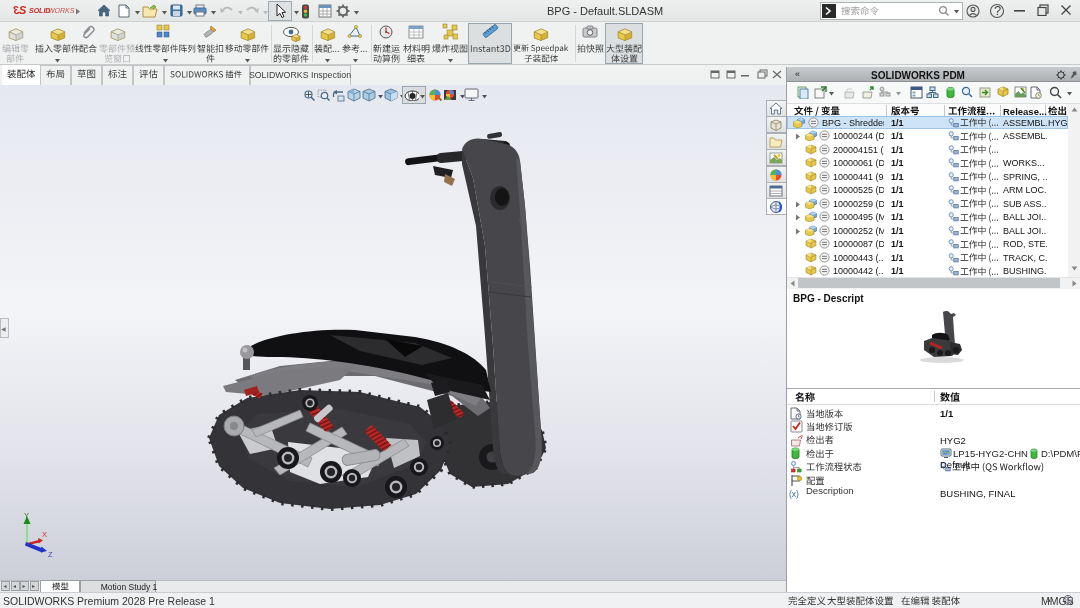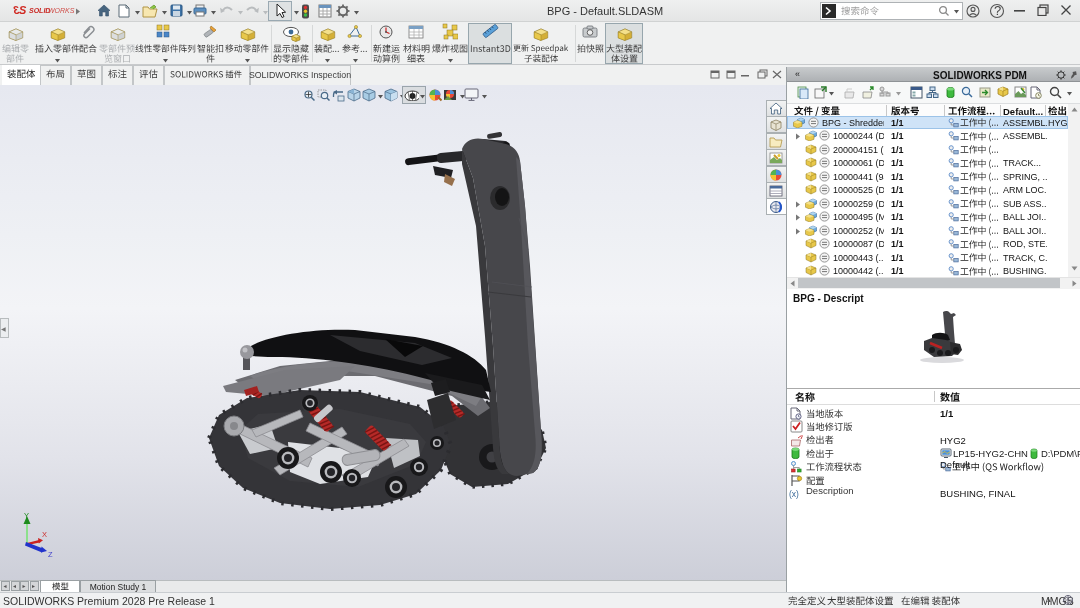--- a/index.html
+++ b/index.html
@@ -616,21 +616,21 @@
       <line x1="2" y1="10.5" x2="14" y2="10.5" stroke="#99a" stroke-width=".8"></line>
     </svg></div>
 <div style="position:absolute;left:766px;top:198.39999999999998px;width:21px;height:17px;background:#fff;border:1px solid #aab0b3;border-right:none;"><svg width="16" height="16" viewBox="0 0 16 16" style="margin:0 0 0 1px">
       <circle cx="8" cy="8" r="5.5" fill="#e8e8ee" stroke="#3a5a8a" stroke-width="1"></circle>
       <path d="M3 8 Q8 4 13 8 M3 8 Q8 12 13 8 M8 2.5 L8 13.5" stroke="#3a5a8a" stroke-width=".6" fill="none"></path>
       <path d="M11 3 Q15 8 11 13" stroke="#2255cc" stroke-width="2" fill="none"></path>
     </svg></div>
 <div style="position:absolute;left:786px;top:67px;width:294px;height:525px;background:#fff;border-left:1px solid #9aa0a3;"></div>
 <div style="position:absolute;left:787px;top:67px;width:293px;height:15px;background:linear-gradient(#c8cbcd,#aeb1b4);border-bottom:1px solid #8f9396;"></div>
 <div style="position:absolute;left:795px;top:69px;font-size:9px;color:#222">«</div>
-<div style="position:absolute;left:980px;top:70px;font:bold 10px 'Liberation Sans', sans-serif;color:#111;white-space:nowrap;transform:translateX(-50%);">SOLIDWORKS PDM</div>
+<div style="position:absolute;left:918px;top:70px;font:bold 10px 'Liberation Sans', sans-serif;color:#111;white-space:nowrap;transform:translateX(-50%);">SOLIDWORKS PDM</div>
 <svg style="position:absolute;left:1056px;top:70px" width="10" height="10" viewBox="0 0 10 10">
     <circle cx="5" cy="5" r="3.2" fill="none" stroke="#333" stroke-width="1"></circle>
     <g stroke="#333" stroke-width="1">
       <line x1="5" y1="0.3" x2="5" y2="2"></line>
       <line x1="5" y1="8" x2="5" y2="9.7"></line>
       <line x1="0.3" y1="5" x2="2" y2="5"></line>
       <line x1="8" y1="5" x2="9.7" y2="5"></line>
       <line x1="1.7" y1="1.7" x2="2.9" y2="2.9"></line>
       <line x1="7.1" y1="7.1" x2="8.3" y2="8.3"></line>
       <line x1="1.7" y1="8.3" x2="2.9" y2="7.1"></line>
@@ -725,21 +725,21 @@
 <div style="position:absolute;left:1045px;top:105px;width:1px;height:11px;background:#c8c8c8"></div>
 <div style="position:absolute;left:794.0px;top:106.0px;line-height:0"><svg width="46" height="11" viewBox="0 0 46 11">
       <path transform="translate(0,8.4)" d="M3.9 -7.8C4.1 -7.4 4.4 -6.9 4.5 -6.5H0.4V-5.4H1.9C2.4 -4.0 3.1 -2.9 4.0 -1.9C3.0 -1.1 1.7 -0.6 0.2 -0.2C0.5 0.0 0.8 0.6 0.9 0.8C2.5 0.4 3.7 -0.2 4.8 -1.1C5.8 -0.3 7.0 0.4 8.5 0.8C8.7 0.5 9.0 -0.0 9.3 -0.3C7.9 -0.6 6.7 -1.2 5.7 -1.9C6.5 -2.9 7.2 -4.0 7.7 -5.4H9.1V-6.5H5.0L5.8 -6.7C5.7 -7.1 5.4 -7.7 5.1 -8.2ZM4.8 -2.7C4.1 -3.5 3.5 -4.4 3.1 -5.4H6.4C6.0 -4.3 5.5 -3.4 4.8 -2.7Z M12.5 -3.5V-2.4H15.1V0.8H16.2V-2.4H18.7V-3.5H16.2V-5.1H18.2V-6.2H16.2V-8.0H15.1V-6.2H14.3C14.4 -6.6 14.5 -7.0 14.6 -7.3L13.5 -7.5C13.3 -6.4 12.9 -5.2 12.3 -4.4C12.6 -4.3 13.1 -4.0 13.3 -3.9C13.5 -4.2 13.7 -4.6 13.9 -5.1H15.1V-3.5ZM11.8 -8.0C11.3 -6.7 10.5 -5.3 9.7 -4.5C9.9 -4.2 10.2 -3.6 10.3 -3.3C10.5 -3.5 10.7 -3.7 10.9 -4.0V0.8H11.9V-5.7C12.3 -6.3 12.6 -7.0 12.9 -7.7Z M21.3 1.7H22.2L24.6 -7.7H23.7Z M28.8 -5.9C28.5 -5.3 28.1 -4.7 27.6 -4.3C27.8 -4.2 28.2 -3.9 28.4 -3.7C28.9 -4.2 29.5 -4.9 29.8 -5.7ZM30.9 -7.9C31.0 -7.7 31.2 -7.4 31.3 -7.2H27.6V-6.2H30.0V-3.5H31.2V-6.2H32.3V-3.5H33.4V-5.4C34.0 -4.9 34.7 -4.2 35.0 -3.7L35.9 -4.4C35.5 -4.8 34.8 -5.5 34.2 -5.9L33.4 -5.4V-6.2H35.9V-7.2H32.6C32.4 -7.4 32.2 -7.9 32.0 -8.2ZM28.2 -3.3V-2.3H28.9C29.3 -1.7 29.9 -1.2 30.5 -0.7C29.6 -0.4 28.5 -0.2 27.4 -0.1C27.6 0.1 27.8 0.6 27.9 0.9C29.3 0.7 30.6 0.4 31.7 -0.1C32.8 0.4 34.1 0.7 35.5 0.9C35.6 0.6 35.9 0.1 36.1 -0.1C35.0 -0.2 33.9 -0.4 33.0 -0.7C33.8 -1.3 34.6 -2.0 35.1 -2.9L34.3 -3.3L34.2 -3.3ZM30.2 -2.3H33.3C32.9 -1.9 32.4 -1.5 31.7 -1.2C31.1 -1.5 30.6 -1.9 30.2 -2.3Z M39.2 -6.3H43.2V-6.0H39.2ZM39.2 -7.2H43.2V-6.9H39.2ZM38.1 -7.8V-5.4H44.3V-7.8ZM36.9 -5.1V-4.3H45.6V-5.1ZM39.0 -2.5H40.7V-2.2H39.0ZM41.8 -2.5H43.4V-2.2H41.8ZM39.0 -3.4H40.7V-3.1H39.0ZM41.8 -3.4H43.4V-3.1H41.8ZM36.9 -0.2V0.6H45.6V-0.2H41.8V-0.6H44.7V-1.3H41.8V-1.6H44.6V-4.0H38.0V-1.6H40.7V-1.3H37.8V-0.6H40.7V-0.2Z" fill="#111"></path>
     </svg></div>
 <div style="position:absolute;left:891.0px;top:106.0px;line-height:0"><svg width="28" height="11" viewBox="0 0 28 11">
       <path transform="translate(0,8.4)" d="M0.9 -7.8V-4.1C0.9 -2.8 0.8 -1.0 0.2 0.2C0.5 0.3 0.8 0.7 1.0 0.9C1.6 0.0 1.8 -1.3 1.9 -2.5H2.7V0.8H3.8V-3.5H1.9L1.9 -4.1V-4.6H4.2V-5.6H3.6V-8.1H2.5V-5.6H1.9V-7.8ZM7.8 -4.4C7.7 -3.6 7.4 -2.9 7.1 -2.3C6.8 -3.0 6.6 -3.7 6.4 -4.4ZM4.5 -7.5V-4.3C4.5 -2.9 4.4 -0.9 3.8 0.3C4.0 0.4 4.4 0.8 4.7 0.9C4.8 0.7 5.0 0.4 5.1 0.1C5.3 0.3 5.5 0.6 5.7 0.9C6.2 0.6 6.7 0.2 7.2 -0.3C7.5 0.2 8.0 0.6 8.5 0.9C8.6 0.6 9.0 0.2 9.2 -0.0C8.7 -0.3 8.2 -0.7 7.8 -1.3C8.4 -2.3 8.8 -3.6 9.0 -5.3L8.3 -5.5L8.1 -5.5H5.6V-6.6C6.8 -6.7 8.1 -6.8 9.1 -7.0L8.5 -8.0C7.5 -7.8 5.9 -7.6 4.5 -7.5ZM6.5 -1.3C6.1 -0.8 5.7 -0.4 5.1 -0.1C5.5 -1.3 5.6 -2.7 5.6 -3.9C5.8 -3.0 6.1 -2.1 6.5 -1.3Z M13.6 -5.1V-1.9H11.9C12.6 -2.8 13.1 -3.9 13.6 -5.1ZM14.8 -5.1H14.9C15.3 -3.9 15.9 -2.8 16.6 -1.9H14.8ZM13.6 -8.1V-6.2H10.1V-5.1H12.4C11.8 -3.6 10.8 -2.3 9.7 -1.5C10.0 -1.3 10.4 -0.9 10.6 -0.6C10.9 -0.9 11.3 -1.2 11.6 -1.6V-0.8H13.6V0.9H14.8V-0.8H16.8V-1.6C17.1 -1.2 17.5 -0.9 17.8 -0.6C18.0 -0.9 18.4 -1.4 18.7 -1.6C17.6 -2.4 16.7 -3.7 16.1 -5.1H18.5V-6.2H14.8V-8.1Z M21.8 -6.7H25.6V-5.9H21.8ZM20.6 -7.7V-4.9H26.9V-7.7ZM19.5 -4.3V-3.2H21.3C21.1 -2.6 20.9 -2.0 20.7 -1.5H25.5C25.4 -0.8 25.3 -0.4 25.1 -0.3C25.0 -0.2 24.9 -0.2 24.6 -0.2C24.3 -0.2 23.6 -0.2 23.0 -0.3C23.2 0.0 23.4 0.5 23.4 0.8C24.1 0.8 24.7 0.8 25.1 0.8C25.5 0.8 25.8 0.7 26.1 0.4C26.4 0.1 26.7 -0.6 26.9 -2.1C26.9 -2.2 26.9 -2.5 26.9 -2.5H22.3L22.6 -3.2H28.0V-4.3Z" fill="#111"></path>
     </svg></div>
 <div style="position:absolute;left:948.0px;top:106.0px;line-height:0"><svg width="47" height="11" viewBox="0 0 47 11">
       <path transform="translate(0,8.4)" d="M0.4 -1.0V0.2H9.1V-1.0H5.4V-5.9H8.6V-7.1H0.9V-5.9H4.1V-1.0Z M14.4 -8.0C14.0 -6.6 13.2 -5.2 12.4 -4.4C12.6 -4.2 13.1 -3.8 13.2 -3.6C13.7 -4.1 14.1 -4.7 14.5 -5.4H14.8V0.8H16.0V-1.3H18.6V-2.3H16.0V-3.4H18.5V-4.4H16.0V-5.4H18.7V-6.5H15.0C15.2 -6.9 15.4 -7.3 15.5 -7.7ZM11.9 -8.0C11.4 -6.7 10.6 -5.3 9.7 -4.5C9.9 -4.2 10.2 -3.5 10.3 -3.2C10.5 -3.5 10.7 -3.7 10.9 -3.9V0.8H12.1V-5.7C12.4 -6.3 12.7 -7.0 13.0 -7.7Z M24.4 -3.4V0.4H25.4V-3.4ZM22.8 -3.4V-2.5C22.8 -1.7 22.6 -0.7 21.5 0.1C21.8 0.2 22.2 0.6 22.3 0.8C23.6 -0.1 23.8 -1.4 23.8 -2.5V-3.4ZM26.0 -3.4V-0.6C26.0 0.1 26.0 0.3 26.2 0.4C26.3 0.6 26.6 0.7 26.8 0.7C27.0 0.7 27.2 0.7 27.3 0.7C27.5 0.7 27.7 0.6 27.8 0.6C28.0 0.5 28.1 0.3 28.2 0.1C28.2 -0.1 28.3 -0.6 28.3 -1.0C28.0 -1.1 27.7 -1.2 27.5 -1.4C27.5 -1.0 27.5 -0.6 27.5 -0.5C27.5 -0.4 27.4 -0.3 27.4 -0.2C27.4 -0.2 27.3 -0.2 27.3 -0.2C27.2 -0.2 27.2 -0.2 27.1 -0.2C27.1 -0.2 27.0 -0.2 27.0 -0.3C27.0 -0.3 27.0 -0.4 27.0 -0.5V-3.4ZM19.7 -7.1C20.3 -6.8 21.0 -6.4 21.4 -6.0L22.1 -6.9C21.7 -7.3 20.9 -7.7 20.3 -8.0ZM19.3 -4.5C19.9 -4.2 20.7 -3.8 21.1 -3.5L21.7 -4.4C21.3 -4.7 20.5 -5.1 19.9 -5.4ZM19.5 -0.0 20.4 0.7C21.0 -0.2 21.6 -1.3 22.1 -2.3L21.3 -3.0C20.7 -1.9 20.0 -0.7 19.5 -0.0ZM24.2 -7.8C24.3 -7.6 24.5 -7.2 24.6 -6.9H22.1V-5.9H23.7C23.4 -5.5 23.1 -5.1 22.9 -5.0C22.7 -4.8 22.4 -4.7 22.2 -4.7C22.2 -4.4 22.4 -3.9 22.4 -3.6C22.8 -3.7 23.3 -3.8 26.9 -4.0C27.0 -3.8 27.2 -3.6 27.3 -3.4L28.2 -4.0C27.9 -4.5 27.2 -5.3 26.7 -5.9H28.0V-6.9H25.7C25.6 -7.3 25.5 -7.7 25.3 -8.1ZM25.7 -5.5 26.2 -4.9 24.1 -4.8C24.4 -5.2 24.7 -5.5 25.0 -5.9H26.4Z M33.9 -6.8H36.1V-5.4H33.9ZM32.9 -7.7V-4.5H37.2V-7.7ZM32.8 -2.1V-1.2H34.4V-0.4H32.2V0.6H37.7V-0.4H35.6V-1.2H37.3V-2.1H35.6V-2.9H37.5V-3.9H32.6V-2.9H34.4V-2.1ZM31.7 -8.0C31.0 -7.6 29.8 -7.4 28.8 -7.2C28.9 -7.0 29.0 -6.6 29.1 -6.3C29.5 -6.4 29.9 -6.4 30.3 -6.5V-5.4H28.9V-4.3H30.1C29.8 -3.4 29.2 -2.4 28.7 -1.8C28.9 -1.5 29.1 -1.0 29.2 -0.7C29.6 -1.2 30.0 -1.8 30.3 -2.6V0.8H31.4V-2.9C31.6 -2.5 31.8 -2.2 31.9 -1.9L32.6 -2.8C32.4 -3.0 31.6 -3.8 31.4 -4.1V-4.3H32.4V-5.4H31.4V-6.7C31.8 -6.8 32.2 -7.0 32.5 -7.1Z M39.5 0.1C40.0 0.1 40.4 -0.3 40.4 -0.8C40.4 -1.3 40.0 -1.7 39.5 -1.7C39.0 -1.7 38.7 -1.3 38.7 -0.8C38.7 -0.3 39.0 0.1 39.5 0.1Z M42.6 0.1C43.1 0.1 43.5 -0.3 43.5 -0.8C43.5 -1.3 43.1 -1.7 42.6 -1.7C42.1 -1.7 41.8 -1.3 41.8 -0.8C41.8 -0.3 42.1 0.1 42.6 0.1Z M45.7 0.1C46.2 0.1 46.6 -0.3 46.6 -0.8C46.6 -1.3 46.2 -1.7 45.7 -1.7C45.2 -1.7 44.8 -1.3 44.8 -0.8C44.8 -0.3 45.2 0.1 45.7 0.1Z" fill="#111"></path>
     </svg></div>
-<div style="position:absolute;left:1003px;top:106px;font:bold 9.5px 'Liberation Sans', sans-serif;color:#111;white-space:nowrap;">Default...</div>
+<div style="position:absolute;left:1003px;top:106px;font:bold 9.5px 'Liberation Sans', sans-serif;color:#111;white-space:nowrap;">Release...</div>
 <div style="position:absolute;left:1048.0px;top:106.0px;line-height:0"><svg width="19" height="11" viewBox="0 0 19 11">
       <path transform="translate(0,8.4)" d="M3.7 -3.3C4.0 -2.6 4.2 -1.6 4.2 -1.0L5.2 -1.3C5.1 -1.9 4.8 -2.8 4.6 -3.5ZM5.5 -3.6C5.7 -2.9 5.9 -1.9 5.9 -1.3L6.8 -1.5C6.8 -2.1 6.6 -3.0 6.4 -3.7ZM5.8 -8.2C5.2 -7.1 4.3 -6.1 3.3 -5.4V-6.4H2.5V-8.1H1.5V-6.4H0.4V-5.3H1.4C1.2 -4.2 0.7 -3.0 0.3 -2.3C0.4 -2.0 0.7 -1.5 0.8 -1.1C1.0 -1.5 1.3 -2.1 1.5 -2.8V0.8H2.5V-3.6C2.7 -3.2 2.9 -2.9 2.9 -2.6L3.6 -3.4C3.4 -3.6 2.8 -4.7 2.5 -5.0V-5.3H3.2L2.8 -5.1C3.0 -4.9 3.3 -4.4 3.5 -4.1C3.8 -4.4 4.1 -4.6 4.4 -4.9V-4.2H7.8V-5.0C8.1 -4.7 8.5 -4.5 8.8 -4.3C8.9 -4.6 9.1 -5.1 9.3 -5.4C8.4 -5.9 7.3 -6.7 6.6 -7.5L6.8 -7.8ZM6.0 -6.6C6.5 -6.1 7.0 -5.6 7.6 -5.2H4.7C5.2 -5.6 5.6 -6.1 6.0 -6.6ZM3.3 -0.5V0.5H8.9V-0.5H7.5C7.9 -1.4 8.4 -2.5 8.8 -3.5L7.8 -3.7C7.5 -2.7 7.0 -1.4 6.6 -0.5Z M10.3 -3.3V0.3H16.9V0.8H18.1V-3.3H16.9V-0.8H14.8V-3.8H17.8V-7.3H16.5V-4.9H14.8V-8.1H13.6V-4.9H12.0V-7.3H10.8V-3.8H13.6V-0.8H11.6V-3.3Z" fill="#111"></path>
     </svg></div>
 <div style="position:absolute;left:787px;top:115.5px;width:281px;height:13.5px;background:#cfe3f7;border:1px solid #9cc3e8;"></div>
 <svg style="position:absolute;left:793px;top:116.5px" width="12" height="11" viewBox="0 0 12 11">
     <path d="M8 1 L11.5 2.5 L11.5 6 L8 7.5 L4.5 6 L4.5 2.5 Z" fill="#6aaade" stroke="#2a5a8a" stroke-width=".5"></path>
     <path d="M4.5 2.5 L8 4 L11.5 2.5 L8 1 Z" fill="#b0d4ee"></path>
     <path d="M4.5 3.5 L9 5.2 L9 9.3 L4.5 11 L0.5 9.3 L0.5 5.2 Z" fill="#e8c84a" stroke="#8a7520" stroke-width=".5"></path>
     <path d="M0.5 5.2 L4.5 6.8 L9 5.2 L4.5 3.5 Z" fill="#f4e08a"></path>
   </svg>
@@ -818,21 +818,21 @@
 <div style="position:absolute;left:833px;top:158.0px;width:51px;height:11px;overflow:hidden;font:9px 'Liberation Sans',sans-serif;color:#111;white-space:nowrap">10000061  (D...</div>
 <div style="position:absolute;left:891px;top:158.0px;font:bold 9px 'Liberation Sans', sans-serif;color:#111;white-space:nowrap;">1/1</div>
 <svg style="position:absolute;left:948px;top:158.0px" width="11" height="10" viewBox="0 0 11 10">
     <circle cx="3.2" cy="2.8" r="2.1" fill="#eee" stroke="#5a8ac8" stroke-width=".9"></circle>
     <rect x="5.8" y="5.5" width="4.4" height="3.4" fill="#9ab8d8" stroke="#4a6a9a" stroke-width=".7"></rect>
     <path d="M3.2 5 L3.2 7 L5.8 7" fill="none" stroke="#888" stroke-width=".8"></path>
   </svg>
 <div style="position:absolute;left:960.0px;top:158.5px;line-height:0"><svg width="39" height="10" viewBox="0 0 39 10">
       <path transform="translate(0,7.7)" d="M0.5 -0.6V0.0H8.4V-0.6H4.7V-5.7H7.9V-6.4H0.9V-5.7H4.0V-0.6Z M13.4 -7.3C13.0 -6.0 12.3 -4.7 11.5 -3.9C11.6 -3.8 11.9 -3.6 12.0 -3.4C12.4 -3.9 12.9 -4.6 13.3 -5.3H13.9V0.7H14.5V-1.4H17.2V-2.1H14.5V-3.4H17.1V-4.0H14.5V-5.3H17.3V-5.9H13.6C13.8 -6.3 13.9 -6.7 14.1 -7.1ZM11.3 -7.4C10.8 -6.0 10.0 -4.7 9.1 -3.8C9.2 -3.7 9.4 -3.3 9.5 -3.2C9.8 -3.5 10.1 -3.8 10.4 -4.2V0.7H11.0V-5.3C11.4 -5.9 11.7 -6.5 11.9 -7.2Z M21.6 -7.4V-5.8H18.4V-1.6H19.1V-2.2H21.6V0.7H22.3V-2.2H24.9V-1.7H25.5V-5.8H22.3V-7.4ZM19.1 -2.8V-5.2H21.6V-2.8ZM24.9 -2.8H22.3V-5.2H24.9Z M30.5 1.7 31.0 1.5C30.2 0.3 29.8 -1.2 29.8 -2.7C29.8 -4.2 30.2 -5.7 31.0 -7.0L30.5 -7.2C29.7 -5.9 29.2 -4.5 29.2 -2.7C29.2 -1.0 29.7 0.4 30.5 1.7Z M32.6 0.1C32.9 0.1 33.1 -0.1 33.1 -0.5C33.1 -0.9 32.9 -1.1 32.6 -1.1C32.2 -1.1 32.0 -0.9 32.0 -0.5C32.0 -0.1 32.2 0.1 32.6 0.1Z M35.0 0.1C35.3 0.1 35.6 -0.1 35.6 -0.5C35.6 -0.9 35.3 -1.1 35.0 -1.1C34.7 -1.1 34.4 -0.9 34.4 -0.5C34.4 -0.1 34.7 0.1 35.0 0.1Z M37.5 0.1C37.8 0.1 38.0 -0.1 38.0 -0.5C38.0 -0.9 37.8 -1.1 37.5 -1.1C37.1 -1.1 36.9 -0.9 36.9 -0.5C36.9 -0.1 37.1 0.1 37.5 0.1Z" fill="#222"></path>
     </svg></div>
-<div style="position:absolute;left:1003px;top:158.0px;width:44px;height:11px;overflow:hidden;font:9px 'Liberation Sans',sans-serif;color:#111;white-space:nowrap">TRACK...</div>
+<div style="position:absolute;left:1003px;top:158.0px;width:44px;height:11px;overflow:hidden;font:9px 'Liberation Sans',sans-serif;color:#111;white-space:nowrap">WORKS...</div>
 <svg style="position:absolute;left:805px;top:170.5px" width="12" height="11" viewBox="0 0 12 11">
     <path d="M6 1 L11 3 L11 7.5 L6 10 L1 7.5 L1 3 Z" fill="#e8c84a" stroke="#8a7520" stroke-width=".5"></path>
     <path d="M1 3 L6 5 L11 3 M6 5 L6 10" fill="none" stroke="#8a7520" stroke-width=".45"></path>
     <path d="M1 3 L6 1 L6 5 Z" fill="#f4e08a"></path>
   </svg>
 <svg style="position:absolute;left:819px;top:170.5px" width="11" height="11" viewBox="0 0 11 11">
     <circle cx="5.5" cy="5.5" r="4.6" fill="#f4f4f4" stroke="#8a8a8a" stroke-width=".9"></circle>
     <line x1="3" y1="4.3" x2="8" y2="4.3" stroke="#666" stroke-width=".9"></line>
     <line x1="3" y1="6.6" x2="8" y2="6.6" stroke="#666" stroke-width=".9"></line>
   </svg>
@@ -1124,21 +1124,21 @@
 <div style="position:absolute;left:12.0px;top:582.5px;font-size:5px;color:#555">◄</div>
 <div style="position:absolute;left:20.0px;top:581px;width:9px;height:10px;background:#d4d6d8;border:1px solid #9aa0a3;"></div>
 <div style="position:absolute;left:21.5px;top:582.5px;font-size:5px;color:#555">►</div>
 <div style="position:absolute;left:29.5px;top:581px;width:9px;height:10px;background:#d4d6d8;border:1px solid #9aa0a3;"></div>
 <div style="position:absolute;left:31.0px;top:582.5px;font-size:5px;color:#555">►</div>
 <div style="position:absolute;left:40px;top:580px;width:40px;height:12px;background:#fff;border:1px solid #9aa0a3;border-bottom:none;"></div>
 <div style="position:absolute;left:51.5px;top:582.0px;line-height:0"><svg width="17" height="10" viewBox="0 0 17 10">
       <path transform="translate(0,7.5)" d="M4.0 -3.5H7.0V-2.9H4.0ZM4.0 -4.6H7.0V-4.0H4.0ZM6.2 -7.1V-6.4H4.9V-7.1H4.3V-6.4H3.1V-5.9H4.3V-5.3H4.9V-5.9H6.2V-5.3H6.8V-5.9H8.0V-6.4H6.8V-7.1ZM3.4 -5.1V-2.5H5.2C5.1 -2.2 5.1 -2.0 5.0 -1.8H2.9V-1.2H4.8C4.5 -0.6 3.9 -0.1 2.7 0.2C2.8 0.3 2.9 0.5 3.0 0.7C4.5 0.3 5.2 -0.3 5.5 -1.2C5.9 -0.3 6.7 0.4 7.8 0.7C7.9 0.5 8.1 0.3 8.2 0.2C7.3 -0.1 6.5 -0.5 6.1 -1.2H8.0V-1.8H5.7C5.7 -2.0 5.7 -2.2 5.8 -2.5H7.6V-5.1ZM1.5 -7.1V-5.5H0.4V-4.9H1.5V-4.9C1.3 -3.7 0.8 -2.4 0.3 -1.7C0.4 -1.5 0.5 -1.2 0.6 -1.1C0.9 -1.6 1.2 -2.3 1.5 -3.2V0.7H2.1V-3.7C2.3 -3.3 2.6 -2.7 2.7 -2.4L3.1 -2.9C3.0 -3.2 2.3 -4.2 2.1 -4.5V-4.9H3.0V-5.5H2.1V-7.1Z M13.9 -6.7V-3.8H14.5V-6.7ZM15.5 -7.1V-3.3C15.5 -3.2 15.5 -3.1 15.3 -3.1C15.2 -3.1 14.8 -3.1 14.3 -3.1C14.4 -3.0 14.5 -2.7 14.5 -2.6C15.1 -2.6 15.5 -2.6 15.8 -2.7C16.0 -2.8 16.1 -2.9 16.1 -3.3V-7.1ZM11.8 -6.2V-5.1H10.7V-5.1V-6.2ZM9.1 -5.1V-4.5H10.1C10.0 -3.9 9.7 -3.3 9.0 -2.9C9.1 -2.8 9.3 -2.6 9.4 -2.4C10.3 -3.0 10.6 -3.7 10.7 -4.5H11.8V-2.7H12.4V-4.5H13.4V-5.1H12.4V-6.2H13.2V-6.8H9.3V-6.2H10.2V-5.1V-5.1ZM12.5 -2.8V-1.9H9.8V-1.3H12.5V-0.2H8.9V0.4H16.6V-0.2H13.1V-1.3H15.7V-1.9H13.1V-2.8Z" fill="#222"></path>
     </svg></div>
 <div style="position:absolute;left:80px;top:580px;width:76px;height:12px;background:#dcdee0;border:1px solid #9aa0a3;border-bottom:none;"></div>
-<div style="position:absolute;left:118px;top:582px;font:normal 8.5px 'Liberation Sans', sans-serif;color:#222;white-space:nowrap;transform:translateX(-50%);">Motion Study 1</div>
+<div style="position:absolute;left:118px;top:582px;font:normal 8.5px 'Liberation Sans', sans-serif;color:#222;white-space:nowrap;transform:translateX(-50%);padding-left:22px;">Motion Study 1</div>
 <div style="position:absolute;left:0px;top:592px;width:1080px;height:16px;background:#f0f1f2;border-top:1px solid #c9cdd1;"></div>
 <div style="position:absolute;left:3px;top:595px;font:normal 10.5px 'Liberation Sans', sans-serif;color:#333;white-space:nowrap;">SOLIDWORKS Premium 2028 Pre Release 1</div>
 <div style="position:absolute;left:788.0px;top:595.5px;line-height:0"><svg width="38" height="11" viewBox="0 0 38 11">
       <path transform="translate(0,8.4)" d="M2.2 -5.2V-4.5H7.3V-5.2ZM0.5 -3.4V-2.8H3.1C3.0 -1.1 2.6 -0.2 0.4 0.2C0.6 0.3 0.7 0.6 0.8 0.8C3.2 0.3 3.7 -0.8 3.8 -2.8H5.5V-0.4C5.5 0.4 5.7 0.6 6.6 0.6C6.8 0.6 7.9 0.6 8.0 0.6C8.8 0.6 9.0 0.3 9.1 -1.0C8.9 -1.1 8.6 -1.2 8.4 -1.3C8.4 -0.2 8.4 -0.0 8.0 -0.0C7.7 -0.0 6.8 -0.0 6.7 -0.0C6.3 -0.0 6.2 -0.1 6.2 -0.4V-2.8H9.0V-3.4ZM4.0 -7.9C4.2 -7.6 4.4 -7.2 4.5 -6.9H0.8V-4.8H1.5V-6.2H8.0V-4.8H8.7V-6.9H5.3C5.2 -7.2 4.9 -7.7 4.7 -8.1Z M14.2 -8.1C13.2 -6.6 11.5 -5.2 9.7 -4.4C9.9 -4.2 10.1 -4.0 10.2 -3.8C10.6 -4.0 11.0 -4.2 11.4 -4.5V-3.8H13.9V-2.4H11.4V-1.7H13.9V-0.2H10.2V0.5H18.3V-0.2H14.6V-1.7H17.2V-2.4H14.6V-3.8H17.2V-4.5C17.5 -4.2 17.9 -4.0 18.3 -3.8C18.4 -4.0 18.6 -4.2 18.8 -4.4C17.2 -5.2 15.8 -6.2 14.6 -7.5L14.8 -7.8ZM11.4 -4.5C12.5 -5.2 13.5 -6.1 14.2 -7.0C15.2 -6.0 16.1 -5.2 17.2 -4.5Z M21.1 -3.6C20.9 -1.9 20.4 -0.5 19.3 0.3C19.5 0.4 19.8 0.7 19.9 0.8C20.6 0.2 21.0 -0.5 21.3 -1.4C22.2 0.3 23.6 0.6 25.6 0.6H27.9C27.9 0.4 28.0 0.1 28.1 -0.1C27.7 -0.1 26.0 -0.1 25.7 -0.1C25.1 -0.1 24.6 -0.1 24.1 -0.2V-2.1H26.9V-2.8H24.1V-4.4H26.6V-5.1H21.0V-4.4H23.4V-0.4C22.6 -0.7 22.0 -1.3 21.6 -2.3C21.7 -2.7 21.8 -3.1 21.9 -3.5ZM23.0 -7.8C23.2 -7.6 23.4 -7.2 23.5 -6.9H19.8V-4.8H20.5V-6.2H27.0V-4.8H27.7V-6.9H24.3C24.2 -7.2 24.0 -7.7 23.8 -8.0Z M32.4 -7.8C32.8 -7.1 33.2 -6.1 33.4 -5.5L34.0 -5.7C33.8 -6.4 33.4 -7.3 33.0 -8.0ZM36.0 -7.3C35.4 -5.5 34.6 -3.8 33.3 -2.5C32.1 -3.8 31.2 -5.3 30.5 -6.9L29.9 -6.7C30.6 -4.9 31.5 -3.3 32.7 -2.0C31.7 -1.1 30.4 -0.4 28.8 0.1C29.0 0.3 29.1 0.6 29.2 0.8C30.9 0.2 32.2 -0.6 33.3 -1.5C34.4 -0.5 35.6 0.3 37.1 0.8C37.3 0.6 37.5 0.3 37.6 0.1C36.2 -0.3 34.9 -1.1 33.8 -2.1C35.2 -3.4 36.1 -5.1 36.8 -7.1Z" fill="#333"></path>
     </svg></div>
 <div style="position:absolute;left:827.0px;top:595.5px;line-height:0"><svg width="66" height="11" viewBox="0 0 66 11">
       <path transform="translate(0,8.4)" d="M4.4 -8.0C4.4 -7.2 4.4 -6.3 4.2 -5.3H0.6V-4.5H4.1C3.7 -2.7 2.8 -0.9 0.4 0.2C0.6 0.3 0.8 0.6 0.9 0.7C3.3 -0.3 4.3 -2.1 4.8 -4.0C5.5 -1.8 6.7 -0.1 8.6 0.7C8.7 0.5 8.9 0.2 9.1 0.1C7.3 -0.7 6.0 -2.4 5.3 -4.5H8.9V-5.3H5.0C5.1 -6.3 5.1 -7.2 5.1 -8.0Z M15.5 -7.4V-4.3H16.2V-7.4ZM17.3 -7.9V-3.7C17.3 -3.6 17.3 -3.5 17.1 -3.5C17.0 -3.5 16.5 -3.5 16.0 -3.5C16.1 -3.3 16.2 -3.0 16.2 -2.9C16.9 -2.9 17.3 -2.9 17.6 -3.0C17.9 -3.1 18.0 -3.3 18.0 -3.7V-7.9ZM13.2 -7.0V-5.7H12.0V-5.7V-7.0ZM10.1 -5.7V-5.0H11.3C11.2 -4.4 10.9 -3.7 10.1 -3.2C10.2 -3.1 10.4 -2.9 10.5 -2.7C11.5 -3.3 11.9 -4.2 12.0 -5.0H13.2V-3.0H13.9V-5.0H14.9V-5.7H13.9V-7.0H14.7V-7.6H10.4V-7.0H11.4V-5.7V-5.7ZM13.9 -3.2V-2.1H10.9V-1.4H13.9V-0.2H9.9V0.4H18.5V-0.2H14.7V-1.4H17.6V-2.1H14.7V-3.2Z M19.6 -7.0C20.1 -6.8 20.6 -6.3 20.8 -6.0L21.3 -6.5C21.0 -6.8 20.5 -7.2 20.1 -7.5ZM23.2 -3.6C23.3 -3.4 23.4 -3.1 23.5 -2.9H19.5V-2.3H22.8C21.9 -1.7 20.6 -1.2 19.4 -1.0C19.5 -0.8 19.7 -0.6 19.8 -0.4C20.3 -0.6 20.9 -0.8 21.5 -1.0V-0.4C21.5 0.0 21.2 0.2 21.0 0.2C21.1 0.4 21.2 0.6 21.2 0.8C21.4 0.7 21.7 0.6 24.5 0.0C24.5 -0.1 24.5 -0.4 24.5 -0.6L22.2 -0.1V-1.3C22.8 -1.6 23.3 -2.0 23.7 -2.3C24.5 -0.8 25.8 0.2 27.7 0.7C27.8 0.5 28.0 0.2 28.1 0.1C27.2 -0.1 26.4 -0.4 25.8 -0.8C26.4 -1.1 27.0 -1.5 27.5 -1.8L27.0 -2.2C26.6 -1.9 25.9 -1.5 25.3 -1.2C25.0 -1.5 24.6 -1.9 24.4 -2.3H28.0V-2.9H24.3C24.2 -3.2 24.0 -3.5 23.9 -3.8ZM24.9 -8.0V-6.7H22.7V-6.0H24.9V-4.5H23.0V-3.9H27.7V-4.5H25.6V-6.0H27.9V-6.7H25.6V-8.0ZM19.4 -4.6 19.6 -4.0 21.6 -4.9V-3.5H22.2V-8.0H21.6V-5.6C20.7 -5.2 19.9 -4.8 19.4 -4.6Z M33.8 -7.6V-6.9H36.7V-4.6H33.8V-0.4C33.8 0.4 34.1 0.7 34.9 0.7C35.1 0.7 36.3 0.7 36.5 0.7C37.4 0.7 37.6 0.2 37.7 -1.3C37.5 -1.4 37.2 -1.5 37.0 -1.6C37.0 -0.3 36.9 -0.0 36.5 -0.0C36.2 -0.0 35.2 -0.0 35.0 -0.0C34.6 -0.0 34.5 -0.1 34.5 -0.4V-3.9H36.7V-3.2H37.3V-7.6ZM29.9 -1.5H32.5V-0.5H29.9ZM29.9 -2.0V-5.3H30.5V-4.5C30.5 -4.0 30.4 -3.4 29.9 -2.9C30.0 -2.8 30.1 -2.7 30.2 -2.6C30.8 -3.2 30.9 -3.9 30.9 -4.5V-5.3H31.4V-3.5C31.4 -3.0 31.5 -2.9 31.9 -2.9C32.0 -2.9 32.3 -2.9 32.4 -2.9H32.5V-2.0ZM29.0 -7.6V-7.0H30.4V-5.9H29.3V0.7H29.9V0.1H32.5V0.6H33.1V-5.9H32.0V-7.0H33.3V-7.6ZM30.9 -5.9V-7.0H31.5V-5.9ZM31.8 -5.3H32.5V-3.3L32.5 -3.4C32.4 -3.3 32.4 -3.3 32.3 -3.3C32.3 -3.3 32.0 -3.3 32.0 -3.3C31.9 -3.3 31.8 -3.3 31.8 -3.5Z M40.4 -7.9C39.9 -6.5 39.1 -5.1 38.3 -4.2C38.4 -4.0 38.6 -3.6 38.7 -3.4C39.0 -3.8 39.3 -4.1 39.5 -4.6V0.7H40.2V-5.7C40.5 -6.4 40.8 -7.1 41.0 -7.8ZM42.0 -1.7V-1.0H43.5V0.7H44.2V-1.0H45.7V-1.7H44.2V-4.9C44.8 -3.3 45.7 -1.7 46.7 -0.8C46.8 -1.0 47.1 -1.2 47.2 -1.4C46.2 -2.2 45.2 -3.8 44.7 -5.4H47.1V-6.1H44.2V-8.0H43.5V-6.1H40.8V-5.4H43.1C42.5 -3.8 41.5 -2.1 40.5 -1.3C40.6 -1.2 40.9 -0.9 41.0 -0.8C42.0 -1.7 42.9 -3.2 43.5 -4.9V-1.7Z M48.7 -7.4C49.2 -6.9 49.8 -6.3 50.1 -5.9L50.6 -6.4C50.3 -6.8 49.6 -7.4 49.1 -7.8ZM47.9 -5.0V-4.3H49.2V-0.9C49.2 -0.5 49.0 -0.2 48.8 -0.0C48.9 0.1 49.1 0.4 49.2 0.6C49.3 0.4 49.6 0.2 51.3 -1.1C51.2 -1.2 51.1 -1.5 51.0 -1.7L49.9 -0.9V-5.0ZM52.2 -7.6V-6.6C52.2 -5.9 52.0 -5.1 50.7 -4.5C50.8 -4.4 51.1 -4.1 51.2 -4.0C52.5 -4.6 52.8 -5.7 52.8 -6.6V-7.0H54.5V-5.4C54.5 -4.7 54.7 -4.5 55.3 -4.5C55.4 -4.5 55.9 -4.5 56.0 -4.5C56.2 -4.5 56.4 -4.5 56.5 -4.5C56.5 -4.7 56.5 -4.9 56.5 -5.1C56.4 -5.1 56.2 -5.1 56.0 -5.1C55.9 -5.1 55.5 -5.1 55.4 -5.1C55.2 -5.1 55.2 -5.2 55.2 -5.4V-7.6ZM55.1 -3.1C54.8 -2.4 54.3 -1.7 53.7 -1.2C53.0 -1.7 52.5 -2.4 52.2 -3.1ZM51.1 -3.8V-3.1H51.6L51.5 -3.1C51.9 -2.2 52.4 -1.4 53.1 -0.8C52.4 -0.4 51.6 -0.0 50.7 0.1C50.9 0.3 51.0 0.6 51.1 0.8C52.0 0.5 52.9 0.2 53.6 -0.4C54.4 0.2 55.2 0.6 56.2 0.8C56.3 0.6 56.5 0.3 56.6 0.2C55.7 -0.0 54.9 -0.4 54.2 -0.8C55.0 -1.5 55.7 -2.4 56.1 -3.6L55.6 -3.8L55.5 -3.8Z M63.2 -7.1H64.8V-6.3H63.2ZM61.0 -7.1H62.5V-6.3H61.0ZM58.8 -7.1H60.3V-6.3H58.8ZM58.8 -4.1V-0.1H57.5V0.5H66.0V-0.1H64.7V-4.1H61.7L61.8 -4.6H65.8V-5.2H61.9L62.0 -5.7H65.5V-7.6H58.1V-5.7H61.3L61.2 -5.2H57.6V-4.6H61.1L61.0 -4.1ZM59.5 -0.1V-0.6H64.0V-0.1ZM59.5 -2.6H64.0V-2.1H59.5ZM59.5 -3.0V-3.6H64.0V-3.0ZM59.5 -1.6H64.0V-1.1H59.5Z" fill="#333"></path>
     </svg></div>
 <div style="position:absolute;left:901.0px;top:595.5px;line-height:0"><svg width="59" height="11" viewBox="0 0 59 11">
       <path transform="translate(0,8.4)" d="M3.7 -8.0C3.6 -7.5 3.4 -7.0 3.2 -6.5H0.6V-5.8H2.9C2.3 -4.6 1.5 -3.5 0.4 -2.7C0.5 -2.6 0.7 -2.3 0.7 -2.1C1.1 -2.3 1.5 -2.7 1.8 -3.0V0.7H2.5V-3.9C3.0 -4.5 3.4 -5.1 3.7 -5.8H8.9V-6.5H4.0C4.2 -6.9 4.3 -7.4 4.5 -7.8ZM5.7 -5.3V-3.5H3.5V-2.8H5.7V-0.1H3.2V0.5H8.9V-0.1H6.4V-2.8H8.5V-3.5H6.4V-5.3Z M9.9 -0.5 10.1 0.1C10.8 -0.2 11.8 -0.6 12.8 -1.0L12.7 -1.5C11.6 -1.1 10.6 -0.8 9.9 -0.5ZM10.1 -4.0C10.2 -4.1 10.4 -4.1 11.4 -4.3C11.1 -3.7 10.8 -3.2 10.6 -3.0C10.3 -2.6 10.1 -2.4 9.9 -2.4C10.0 -2.2 10.1 -1.9 10.1 -1.7C10.3 -1.8 10.6 -1.9 12.7 -2.4C12.7 -2.6 12.7 -2.8 12.7 -3.0L11.1 -2.7C11.8 -3.6 12.4 -4.6 13.0 -5.7L12.4 -6.0C12.2 -5.6 12.0 -5.3 11.8 -4.9L10.8 -4.8C11.3 -5.6 11.8 -6.7 12.2 -7.7L11.5 -8.0C11.2 -6.8 10.6 -5.6 10.4 -5.3C10.2 -4.9 10.0 -4.7 9.9 -4.7C9.9 -4.5 10.0 -4.2 10.1 -4.0ZM15.4 -3.3V-1.9H14.6V-3.3ZM15.9 -3.3H16.6V-1.9H15.9ZM14.1 -3.9V0.7H14.6V-1.4H15.4V0.4H15.9V-1.4H16.6V0.4H17.1V-1.4H17.8V0.1C17.8 0.1 17.7 0.2 17.7 0.2C17.6 0.2 17.4 0.2 17.2 0.2C17.3 0.3 17.4 0.5 17.4 0.7C17.7 0.7 18.0 0.7 18.1 0.6C18.3 0.5 18.3 0.3 18.3 0.1V-3.9L17.8 -3.9ZM17.1 -3.3H17.8V-1.9H17.1ZM15.2 -7.8C15.4 -7.6 15.6 -7.2 15.7 -7.0H13.4V-4.9C13.4 -3.4 13.3 -1.3 12.5 0.2C12.6 0.3 12.9 0.5 13.0 0.6C13.9 -0.9 14.1 -3.2 14.1 -4.7H18.2V-7.0H16.4C16.3 -7.3 16.1 -7.7 15.9 -8.0ZM14.1 -6.3H17.6V-5.3H14.1Z M24.2 -7.1H26.8V-6.2H24.2ZM23.6 -7.7V-5.6H27.5V-7.7ZM19.8 -3.2C19.8 -3.2 20.1 -3.3 20.5 -3.3H21.3V-1.9L19.4 -1.6L19.5 -0.9L21.3 -1.3V0.7H22.0V-1.4L23.1 -1.6L23.0 -2.2L22.0 -2.0V-3.3H22.8V-3.9H22.0V-5.4H21.3V-3.9H20.4C20.7 -4.6 20.9 -5.4 21.2 -6.2H22.9V-6.9H21.3C21.4 -7.2 21.5 -7.5 21.6 -7.8L20.9 -8.0C20.8 -7.6 20.7 -7.2 20.7 -6.9H19.4V-6.2H20.5C20.3 -5.4 20.1 -4.8 20.0 -4.6C19.8 -4.1 19.7 -3.8 19.6 -3.8C19.6 -3.6 19.7 -3.3 19.8 -3.2ZM26.7 -4.5V-3.7H24.3V-4.5ZM22.8 -0.7 22.9 -0.1 26.7 -0.4V0.8H27.4V-0.4L28.1 -0.5L28.1 -1.1L27.4 -1.0V-4.5H28.1V-5.1H23.0V-4.5H23.7V-0.8ZM26.7 -3.1V-2.3H24.3V-3.1ZM26.7 -1.8V-1.0L24.3 -0.8V-1.8Z M31.3 -7.0C31.7 -6.8 32.2 -6.3 32.4 -6.0L32.9 -6.5C32.7 -6.8 32.1 -7.2 31.7 -7.5ZM34.8 -3.6C34.9 -3.4 35.0 -3.1 35.1 -2.9H31.1V-2.3H34.4C33.5 -1.7 32.2 -1.2 31.0 -1.0C31.1 -0.8 31.3 -0.6 31.4 -0.4C31.9 -0.6 32.5 -0.8 33.1 -1.0V-0.4C33.1 0.0 32.8 0.2 32.6 0.2C32.7 0.4 32.8 0.6 32.8 0.8C33.0 0.7 33.4 0.6 36.1 0.0C36.1 -0.1 36.1 -0.4 36.1 -0.6L33.8 -0.1V-1.3C34.4 -1.6 34.9 -2.0 35.3 -2.3C36.1 -0.8 37.5 0.2 39.3 0.7C39.4 0.5 39.6 0.2 39.8 0.1C38.9 -0.1 38.1 -0.4 37.4 -0.8C38.0 -1.1 38.6 -1.5 39.1 -1.8L38.6 -2.2C38.2 -1.9 37.5 -1.5 37.0 -1.2C36.6 -1.5 36.3 -1.9 36.0 -2.3H39.6V-2.9H35.9C35.8 -3.2 35.6 -3.5 35.5 -3.8ZM36.6 -8.0V-6.7H34.3V-6.0H36.6V-4.5H34.6V-3.9H39.3V-4.5H37.3V-6.0H39.5V-6.7H37.3V-8.0ZM31.0 -4.6 31.2 -4.0 33.2 -4.9V-3.5H33.9V-8.0H33.2V-5.6C32.4 -5.2 31.5 -4.8 31.0 -4.6Z M45.4 -7.6V-6.9H48.3V-4.6H45.4V-0.4C45.4 0.4 45.7 0.7 46.6 0.7C46.7 0.7 48.0 0.7 48.2 0.7C49.0 0.7 49.2 0.2 49.3 -1.3C49.1 -1.4 48.8 -1.5 48.7 -1.6C48.6 -0.3 48.5 -0.0 48.1 -0.0C47.9 -0.0 46.8 -0.0 46.6 -0.0C46.2 -0.0 46.1 -0.1 46.1 -0.4V-3.9H48.3V-3.2H49.0V-7.6ZM41.5 -1.5H44.1V-0.5H41.5ZM41.5 -2.0V-5.3H42.1V-4.5C42.1 -4.0 42.0 -3.4 41.5 -2.9C41.6 -2.8 41.7 -2.7 41.8 -2.6C42.4 -3.2 42.5 -3.9 42.5 -4.5V-5.3H43.1V-3.5C43.1 -3.0 43.2 -2.9 43.6 -2.9C43.6 -2.9 43.9 -2.9 44.0 -2.9H44.1V-2.0ZM40.7 -7.6V-7.0H42.0V-5.9H40.9V0.7H41.5V0.1H44.1V0.6H44.7V-5.9H43.6V-7.0H44.9V-7.6ZM42.6 -5.9V-7.0H43.1V-5.9ZM43.5 -5.3H44.1V-3.3L44.1 -3.4C44.1 -3.3 44.1 -3.3 43.9 -3.3C43.9 -3.3 43.6 -3.3 43.6 -3.3C43.5 -3.3 43.5 -3.3 43.5 -3.5Z M52.0 -7.9C51.5 -6.5 50.8 -5.1 49.9 -4.2C50.1 -4.0 50.3 -3.6 50.3 -3.4C50.6 -3.8 50.9 -4.1 51.1 -4.6V0.7H51.8V-5.7C52.2 -6.4 52.4 -7.1 52.7 -7.8ZM53.6 -1.7V-1.0H55.1V0.7H55.8V-1.0H57.4V-1.7H55.8V-4.9C56.4 -3.3 57.3 -1.7 58.3 -0.8C58.5 -1.0 58.7 -1.2 58.9 -1.4C57.8 -2.2 56.9 -3.8 56.3 -5.4H58.7V-6.1H55.8V-8.0H55.1V-6.1H52.5V-5.4H54.7C54.1 -3.8 53.1 -2.1 52.1 -1.3C52.2 -1.2 52.5 -0.9 52.6 -0.8C53.6 -1.7 54.5 -3.2 55.1 -4.9V-1.7Z" fill="#333"></path>

